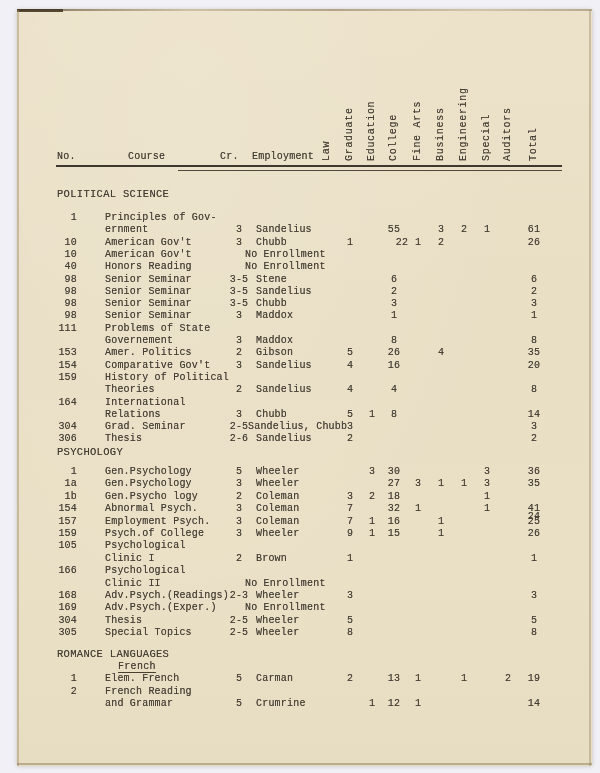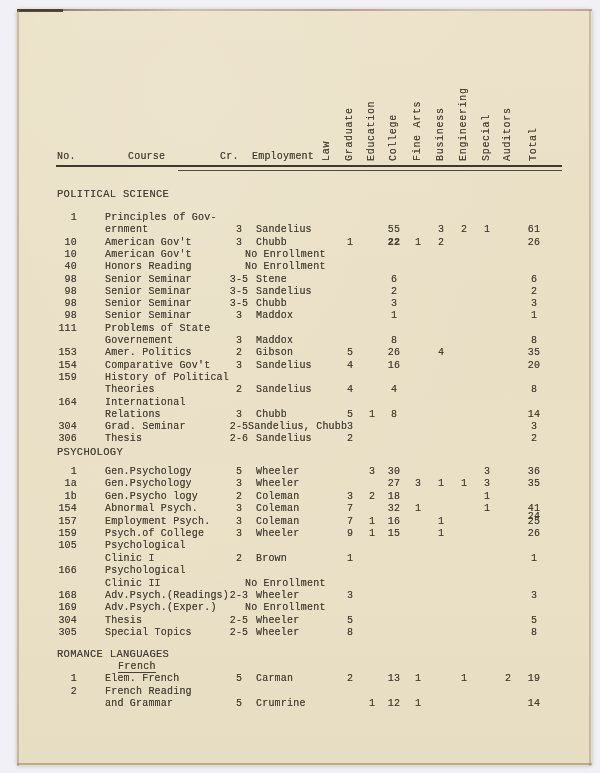--- a/index.html
+++ b/index.html
@@ -91,21 +91,21 @@
         <span class="c ink val" style="left: 453px;">2</span>
         <span class="c ink val" style="left: 476px;">1</span>
         <span class="c ink val" style="left: 523px;">61</span>
       </div>
       <div class="line" style="top: 236.6px;">
         <span class="c ink no">10</span>
         <span class="c ink course">American Gov't</span>
         <span class="c ink cr">3</span>
         <span class="c ink inst">Chubb</span>
         <span class="c ink val" style="left: 339px;">1</span>
-        <span class="c ink val" style="left: 383px; font-weight: bold;">22</span>
+        <span class="c ink val" style="left: 391px;">22</span>
         <span class="c ink val" style="left: 407px;">1</span>
         <span class="c ink val" style="left: 430px;">2</span>
         <span class="c ink val" style="left: 523px;">26</span>
       </div>
       <div class="line" style="top: 248.9px;">
         <span class="c ink no">10</span>
         <span class="c ink course">American Gov't</span>
         <span class="c ink note">No Enrollment</span>
       </div>
       <div class="line" style="top: 261.2px;">

